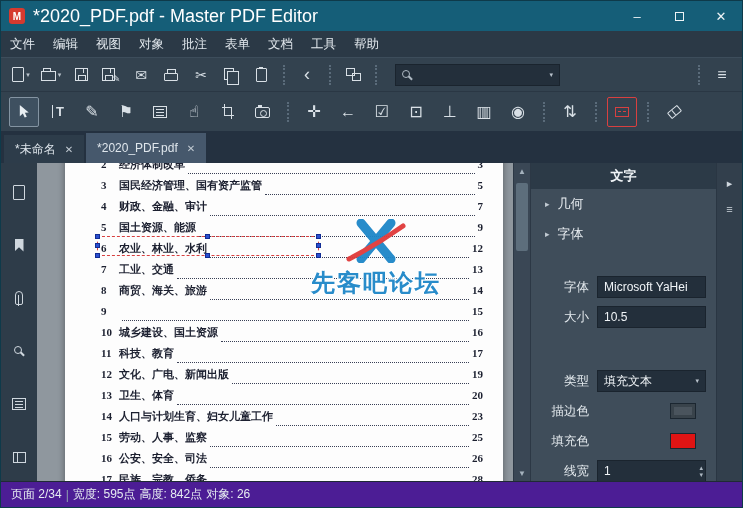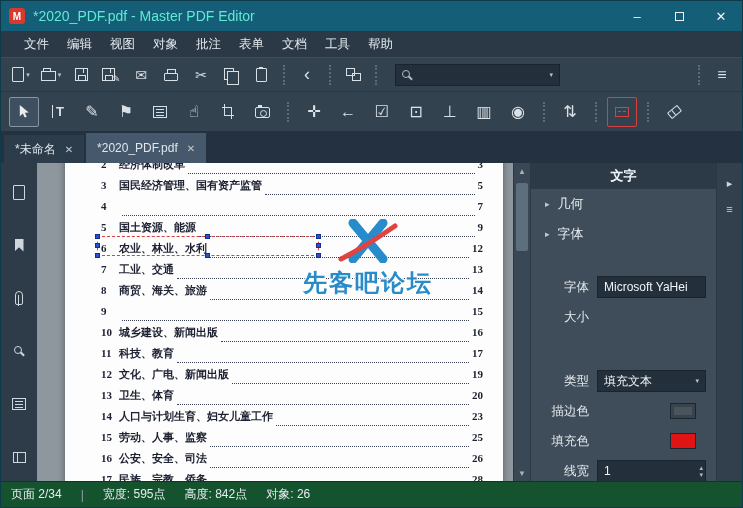--- a/index.html
+++ b/index.html
@@ -5,26 +5,26 @@
   html,body{margin:0;padding:0;background:#666;}
   *{box-sizing:border-box;}
   .window{
     width:743px;height:508px;display:flex;flex-direction:column;
     font-family:"Liberation Sans","DejaVu Sans",sans-serif;
     background:#33424f;border:1px solid #0e3a4a;overflow:hidden;
   }
   
   .titlebar{height:30px;flex:0 0 30px;background:var(--titlebar,#155e78);display:flex;align-items:center;padding-left:8px;gap:8px;}
   .app-icon{width:16px;height:16px;background:#d63a2f;border-radius:3px;color:#fff;font-size:10px;font-weight:bold;display:flex;align-items:center;justify-content:center;}
-  .title-text{color:#5eead4;font-size:14px;flex:1;white-space:nowrap;overflow:hidden;}
+  .title-text{color:#ffffff;font-size:18px;flex:1;white-space:nowrap;overflow:hidden;}
   .win-btns{display:flex;height:100%;}
   .win-btn{width:42px;display:flex;align-items:center;justify-content:center;color:#eef4f6;font-size:13px;}
   .win-max-glyph{width:9px;height:9px;border:1.3px solid #eef4f6;display:block;}
   
-  .menubar{height:26px;flex:0 0 26px;background:#2b3946;display:flex;align-items:center;padding-left:14px;}
+  .menubar{height:26px;flex:0 0 26px;background:#2b3946;display:flex;align-items:center;padding-left:0;}
   .menu-item{padding:0 9px;color:#e4eaef;font-size:12.5px;line-height:26px;white-space:nowrap;}
   
   .toolbar1{height:34px;flex:0 0 34px;background:#33424f;border-top:1px solid #3d4d5b;display:flex;align-items:center;padding:0 6px;gap:2px;}
   .toolbar2{height:40px;flex:0 0 40px;background:#33424f;border-top:1px solid #2a3744;display:flex;align-items:center;padding:0 8px;gap:4px;}
   .tool-btn{height:26px;min-width:28px;display:flex;align-items:center;justify-content:center;color:#d9e0e6;font-size:14px;border-radius:2px;gap:2px;padding:0 3px;}
   .tool2-btn{height:30px;min-width:30px;display:flex;align-items:center;justify-content:center;color:#d9e0e6;font-size:16px;border-radius:2px;}
   .tool2-btn.active{background:#3e5060;border:1px solid #8494a2;}
   .tool2-btn.red-outline{border:1px solid var(--accent-red,#d84040);}
   .caret{font-size:7px;color:#b9c3cc;}
   .handle{width:0;height:20px;border-left:2px dotted #5a6b7a;margin:0 6px;}
@@ -85,21 +85,21 @@
   .toc-title{white-space:nowrap;}
   .leader{flex:1;margin:0 3px;border-bottom:1.6px dotted #3a4056;height:15px;min-width:12px;}
   .toc-page{flex:0 0 auto;}
   
   .sel{position:absolute;left:32px;top:85px;width:222px;height:20px;border:1px dashed var(--accent-red,#d84040);z-index:5;}
   .hd{position:absolute;width:5px;height:5px;background:var(--handle-blue,#2b4fd0);border:1px solid #122d94;}
   .hd.nw{left:-3px;top:-3px;} .hd.n{left:calc(50% - 3px);top:-3px;} .hd.ne{right:-3px;top:-3px;}
   .hd.w{left:-3px;top:calc(50% - 3px);} .hd.e{right:-3px;top:calc(50% - 3px);}
   .hd.sw{left:-3px;bottom:-3px;} .hd.s{left:calc(50% - 3px);bottom:-3px;} .hd.se{right:-3px;bottom:-3px;}
   
-  .wm{position:absolute;left:188px;top:68px;width:230px;text-align:center;z-index:4;opacity:.95;}
+  .wm{position:absolute;left:196px;top:68px;width:230px;text-align:center;z-index:4;opacity:.95;}
   .wm-title{font-size:24px;font-weight:bold;color:var(--watermark-blue,#1d86c8);letter-spacing:2px;
             text-shadow:-1px -1px 0 #fff,1px -1px 0 #fff,-1px 1px 0 #fff,1px 1px 0 #fff;}
   .wm-sub{font-size:13px;font-weight:bold;color:var(--watermark-blue,#1d86c8);letter-spacing:3px;}
   
   .v-scroll{position:absolute;right:0;top:0;bottom:0;width:17px;background:#3a4755;border-left:1px solid #2c3845;}
   .scroll-arrow{height:16px;display:flex;align-items:center;justify-content:center;color:#a5b2bd;font-size:8px;}
   .scroll-arrow.down{position:absolute;bottom:0;left:0;right:0;}
   .scroll-thumb{position:absolute;left:2px;top:20px;width:12px;height:68px;background:#5d6e7c;border-radius:2px;}
   
   .panel{width:186px;flex:0 0 186px;background:#3f4d5a;border-left:1px solid #2c3845;display:flex;flex-direction:column;overflow:hidden;}
@@ -115,21 +115,21 @@
   .swatch{width:26px;height:16px;border:1px solid #1b2630;margin-left:auto;margin-right:10px;}
   .swatch.fill{background:var(--swatch-fill,#e01414);}
   .swatch.stroke{background:var(--swatch-stroke,#4a545d);box-shadow:inset 0 0 0 3px #39434b;}
   .spin-input{flex:1;height:22px;background:#232f3b;border:1px solid #1a242e;color:#f0f4f7;font-size:12px;padding:0 2px 0 6px;display:flex;align-items:center;justify-content:space-between;}
   .spin{display:flex;flex-direction:column;line-height:7px;font-size:7px;color:#aeb9c3;font-style:normal;}
   .spin i{font-style:normal;}
   
   .rstrip{width:26px;flex:0 0 26px;background:#323f4c;border-left:1px solid #2a3643;display:flex;flex-direction:column;align-items:center;padding-top:12px;gap:10px;}
   .rstrip-btn{width:18px;height:16px;display:flex;align-items:center;justify-content:center;color:#cfd7de;font-size:11px;}
   
-  .status{height:26px;flex:0 0 26px;background:#14532d;border-top:1px solid #1f2a35;color:#e6ecf1;font-size:12px;display:flex;align-items:center;padding-left:10px;gap:19px;white-space:nowrap;}
+  .status{height:26px;flex:0 0 26px;background:#4c1d95;border-top:1px solid #1f2a35;color:#e6ecf1;font-size:12px;display:flex;align-items:center;padding-left:10px;gap:4px;white-space:nowrap;}
   .status .sep{color:#8fa0ae;}
 </style>
 </head>
 <body>
 
 <div class="window">
 
   <div class="titlebar">
     <div class="app-icon">M</div>
     <div class="title-text">*2020_PDF.pdf - Master PDF Editor</div>
@@ -323,20 +323,21 @@
 
             <div class="toc-row">
               <span class="toc-num">3</span>
               <span class="toc-title">国民经济管理、国有资产监管</span>
               <span class="leader"></span>
               <span class="toc-page">5</span>
             </div>
 
             <div class="toc-row">
               <span class="toc-num">4</span>
+              <span class="toc-title">财政、金融、审计</span>
               <span class="leader"></span>
               <span class="toc-page">7</span>
             </div>
 
             <div class="toc-row">
               <span class="toc-num">5</span>
               <span class="toc-title">国土资源、能源</span>
               <span class="leader"></span>
               <span class="toc-page">9</span>
             </div>
@@ -363,21 +364,21 @@
             </div>
 
             <div class="toc-row">
               <span class="toc-num">9</span>
               <span class="leader"></span>
               <span class="toc-page">15</span>
             </div>
 
             <div class="toc-row">
               <span class="toc-num">10</span>
-              <span class="toc-title">城乡建设、新闻出版</span>
+              <span class="toc-title">城乡建设、国土资源</span>
               <span class="leader"></span>
               <span class="toc-page">16</span>
             </div>
 
             <div class="toc-row">
               <span class="toc-num">11</span>
               <span class="toc-title">科技、教育</span>
               <span class="leader"></span>
               <span class="toc-page">17</span>
             </div>
@@ -463,20 +464,21 @@
         <span class="arr">▸</span>
         <span>字体</span>
       </div>
       <div class="fields">
         <div class="frow">
           <span class="flabel">字体</span>
           <input class="finput" value="Microsoft YaHei" style="">
         </div>
         <div class="frow">
           <span class="flabel">大小</span>
+          <input class="finput" value="10.5" style="">
         </div>
         <div class="frow gap-top">
           <span class="flabel">类型</span>
           <div class="fselect">
             <span>填充文本</span>
             <span class="caret">▾</span>
           </div>
         </div>
         <div class="frow">
           <span class="flabel">描边色</span>

